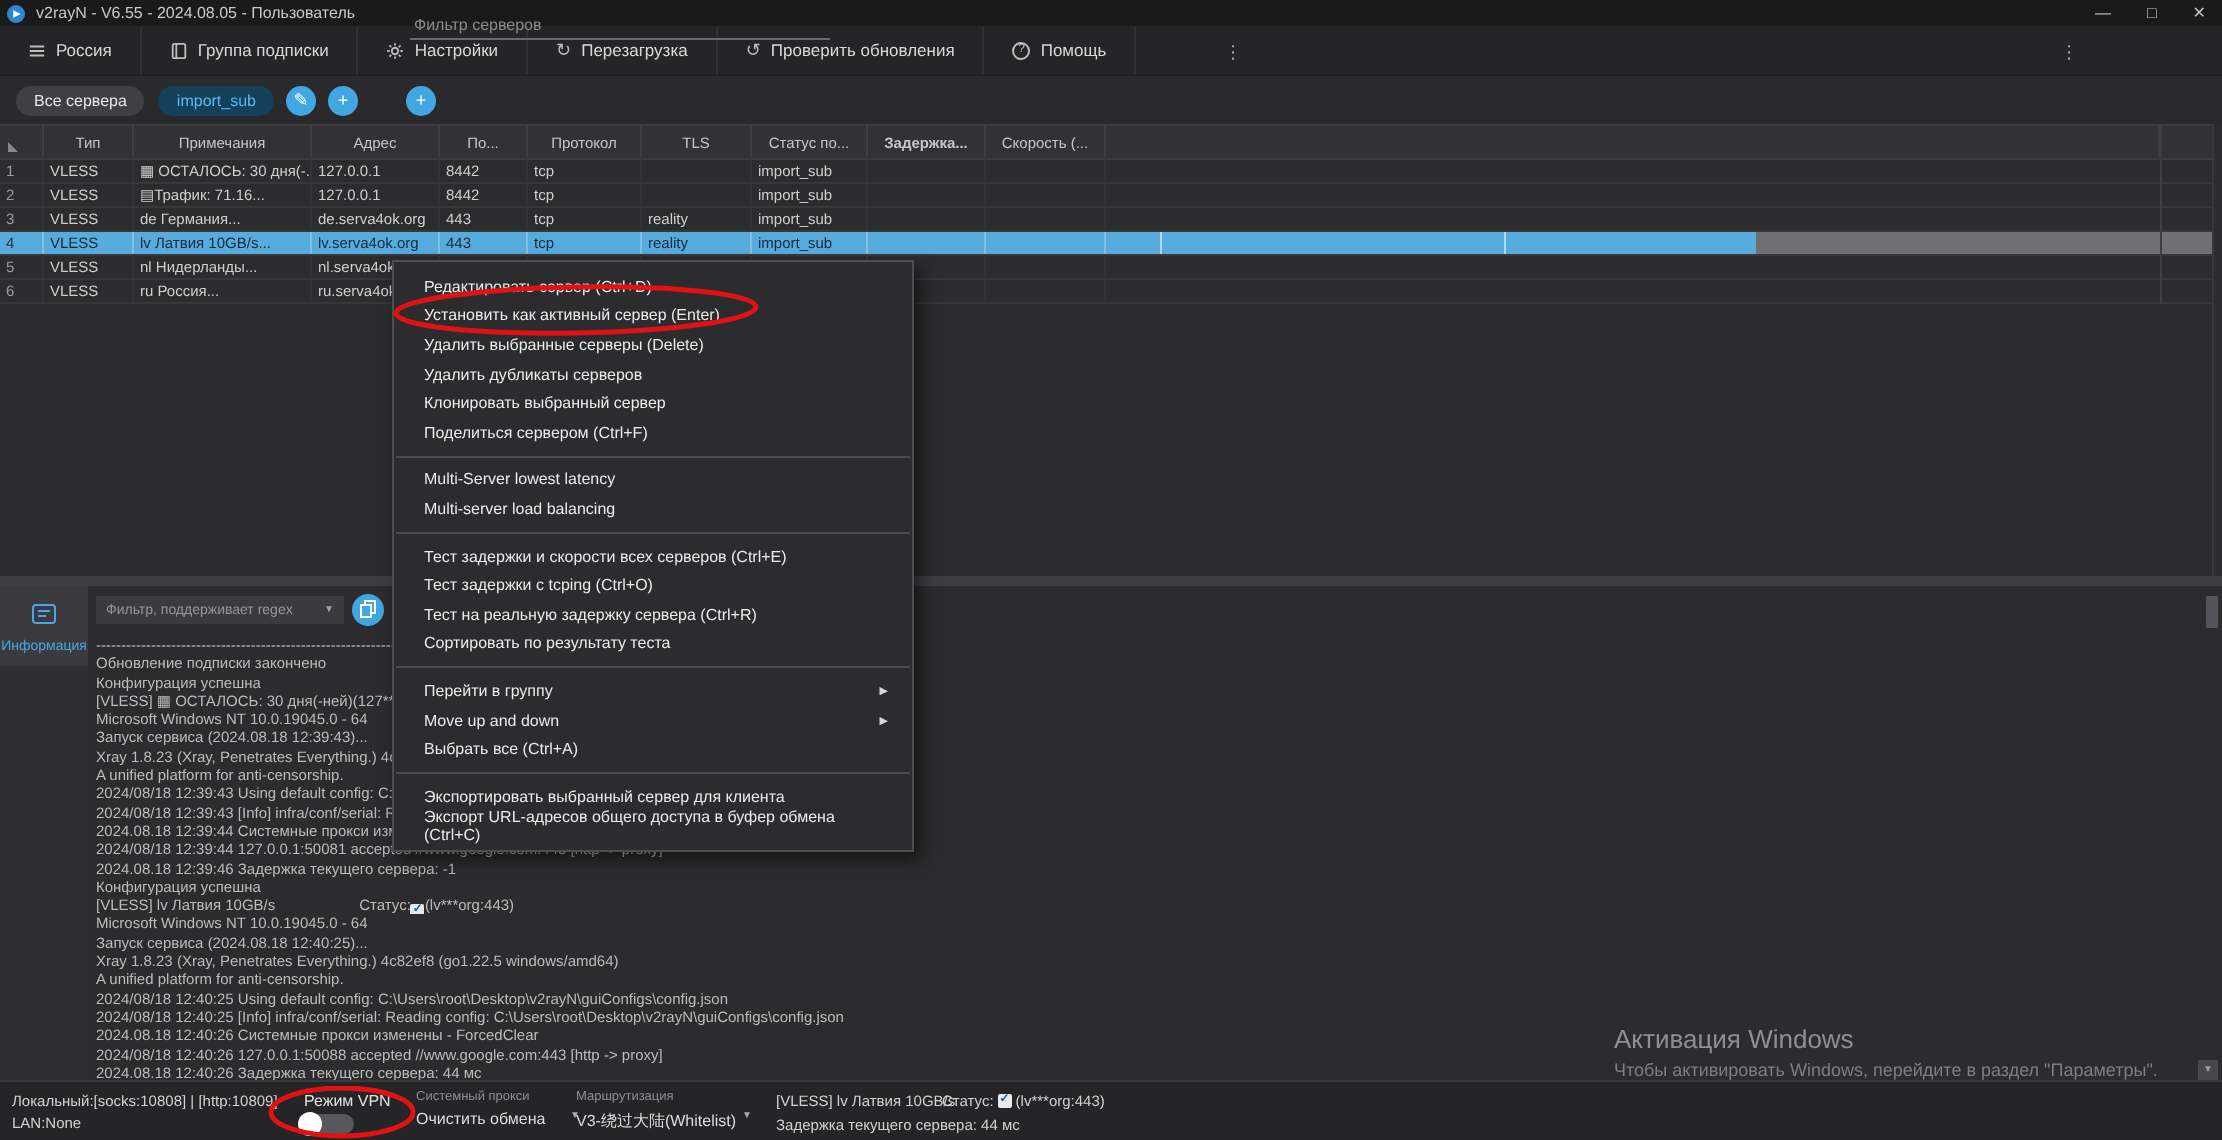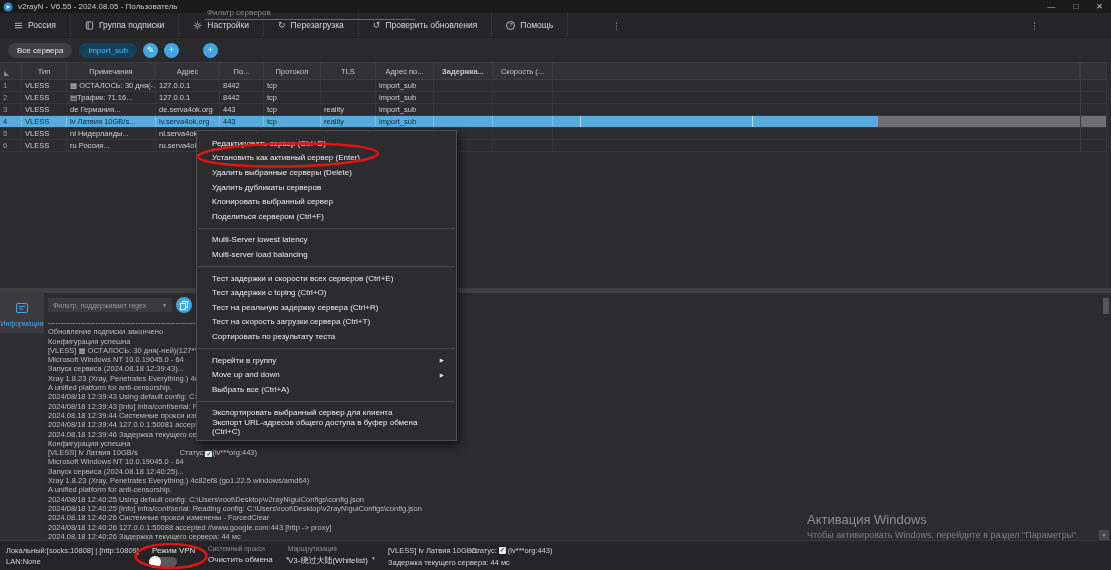--- a/index.html
+++ b/index.html
@@ -200,21 +200,21 @@
   <input class="filter-input" type="text" placeholder="Фильтр серверов" style="">
 
   <div class="grid-header" id="grid-header">
       <div class="hcell corner" style="width: 22px;"></div>
       <div class="hcell" style="width: 45px;">Тип</div>
       <div class="hcell" style="width: 89px;">Примечания</div>
       <div class="hcell" style="width: 64px;">Адрес</div>
       <div class="hcell" style="width: 44px;">По...</div>
       <div class="hcell" style="width: 57px;">Протокол</div>
       <div class="hcell" style="width: 55px;">TLS</div>
-      <div class="hcell" style="width: 58px;">Адрес по...</div>
+      <div class="hcell" style="width: 58px;">Статус по...</div>
       <div class="hcell" style="width: 59px; font-weight: bold;">Задержка...</div>
       <div class="hcell" style="width: 60px;">Скорость (...</div>
       <div class="hfill" style="width: 527px;"></div>
     </div>
   <div id="grid-body">
       <div class="grid-row" style="top: 80px;">
         <div class="cell numcol" style="width: 22px;">1</div>
         <div class="cell" style="width: 45px;">VLESS</div>
         <div class="cell" style="width: 89px;">▦ ОСТАЛОСЬ: 30 дня(-...</div>
         <div class="cell" style="width: 64px;">127.0.0.1</div>
@@ -379,23 +379,20 @@
       <div class="ctx-item">
         <span>Тест задержки и скорости всех серверов (Ctrl+E)</span>
       </div>
       <div class="ctx-item">
         <span>Тест задержки с tcping (Ctrl+O)</span>
       </div>
       <div class="ctx-item">
         <span>Тест на реальную задержку сервера (Ctrl+R)</span>
       </div>
       <div class="ctx-item">
-        <span>Тест на скорость загрузки сервера (Ctrl+T)</span>
-      </div>
-      <div class="ctx-item">
         <span>Сортировать по результату теста</span>
       </div>
       <div class="ctx-sep"></div>
       <div class="ctx-item">
         <span>Перейти в группу</span>
         <span class="sub-arrow">▶</span>
       </div>
       <div class="ctx-item">
         <span>Move up and down</span>
         <span class="sub-arrow">▶</span>

